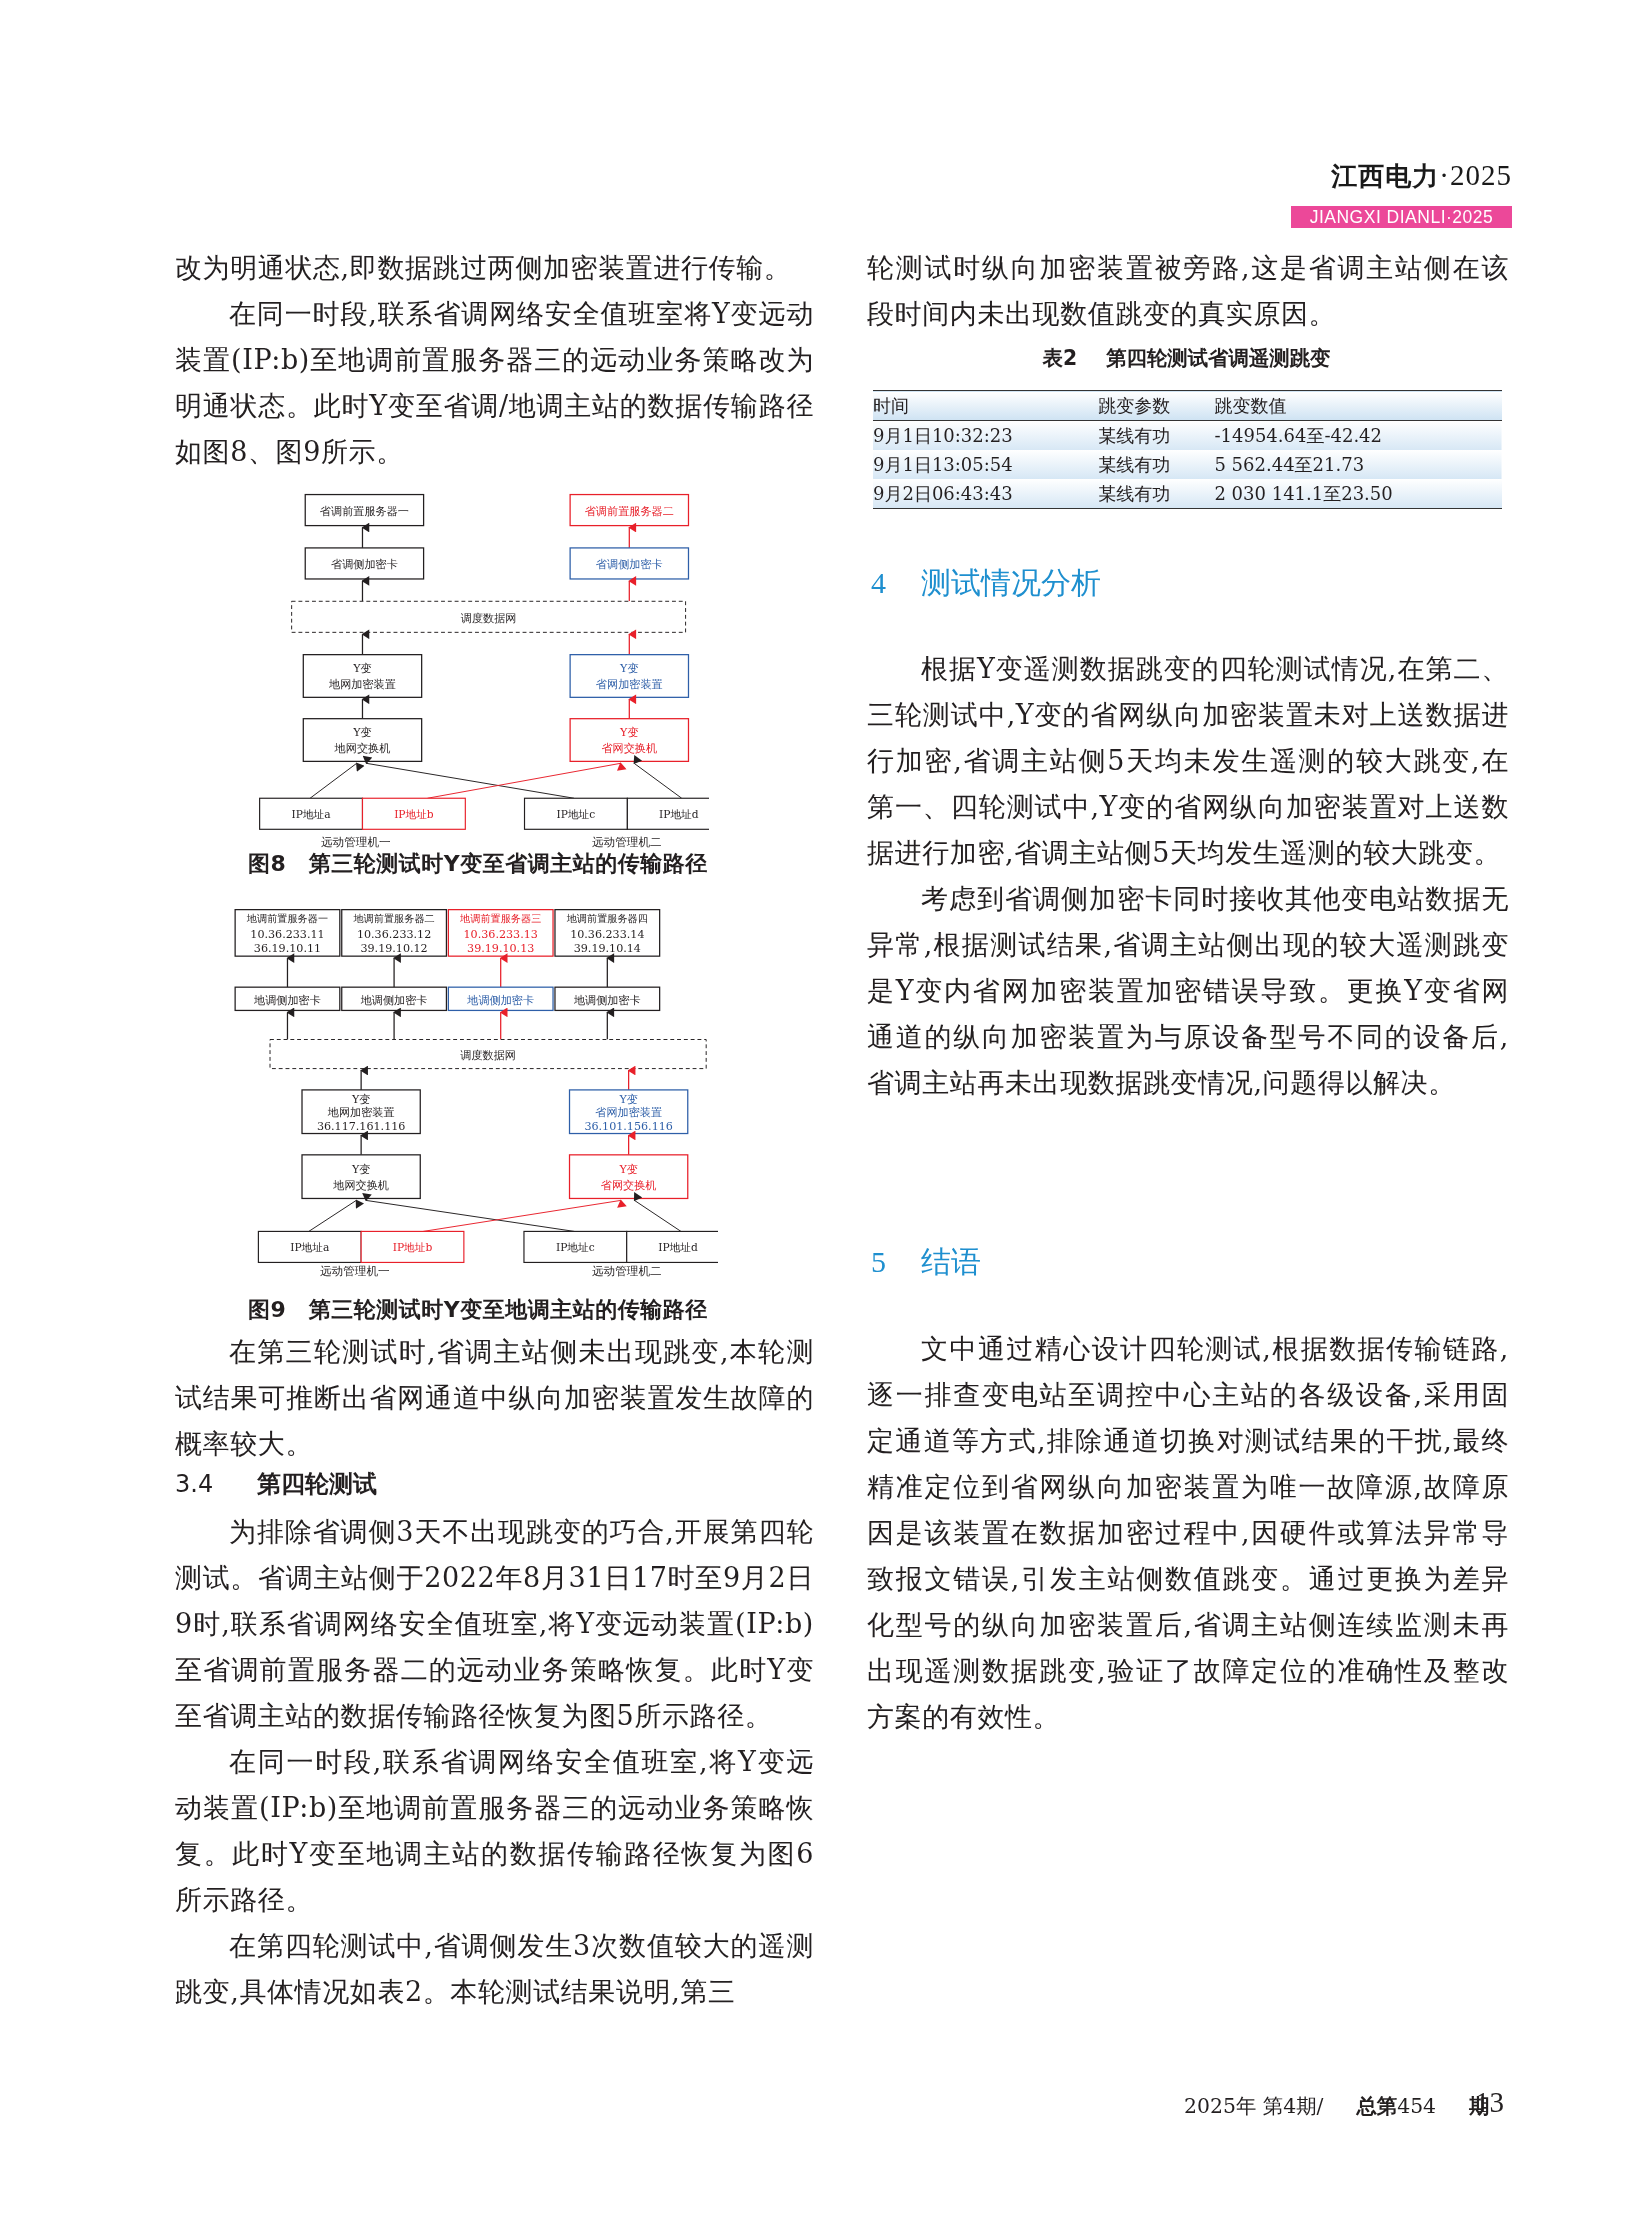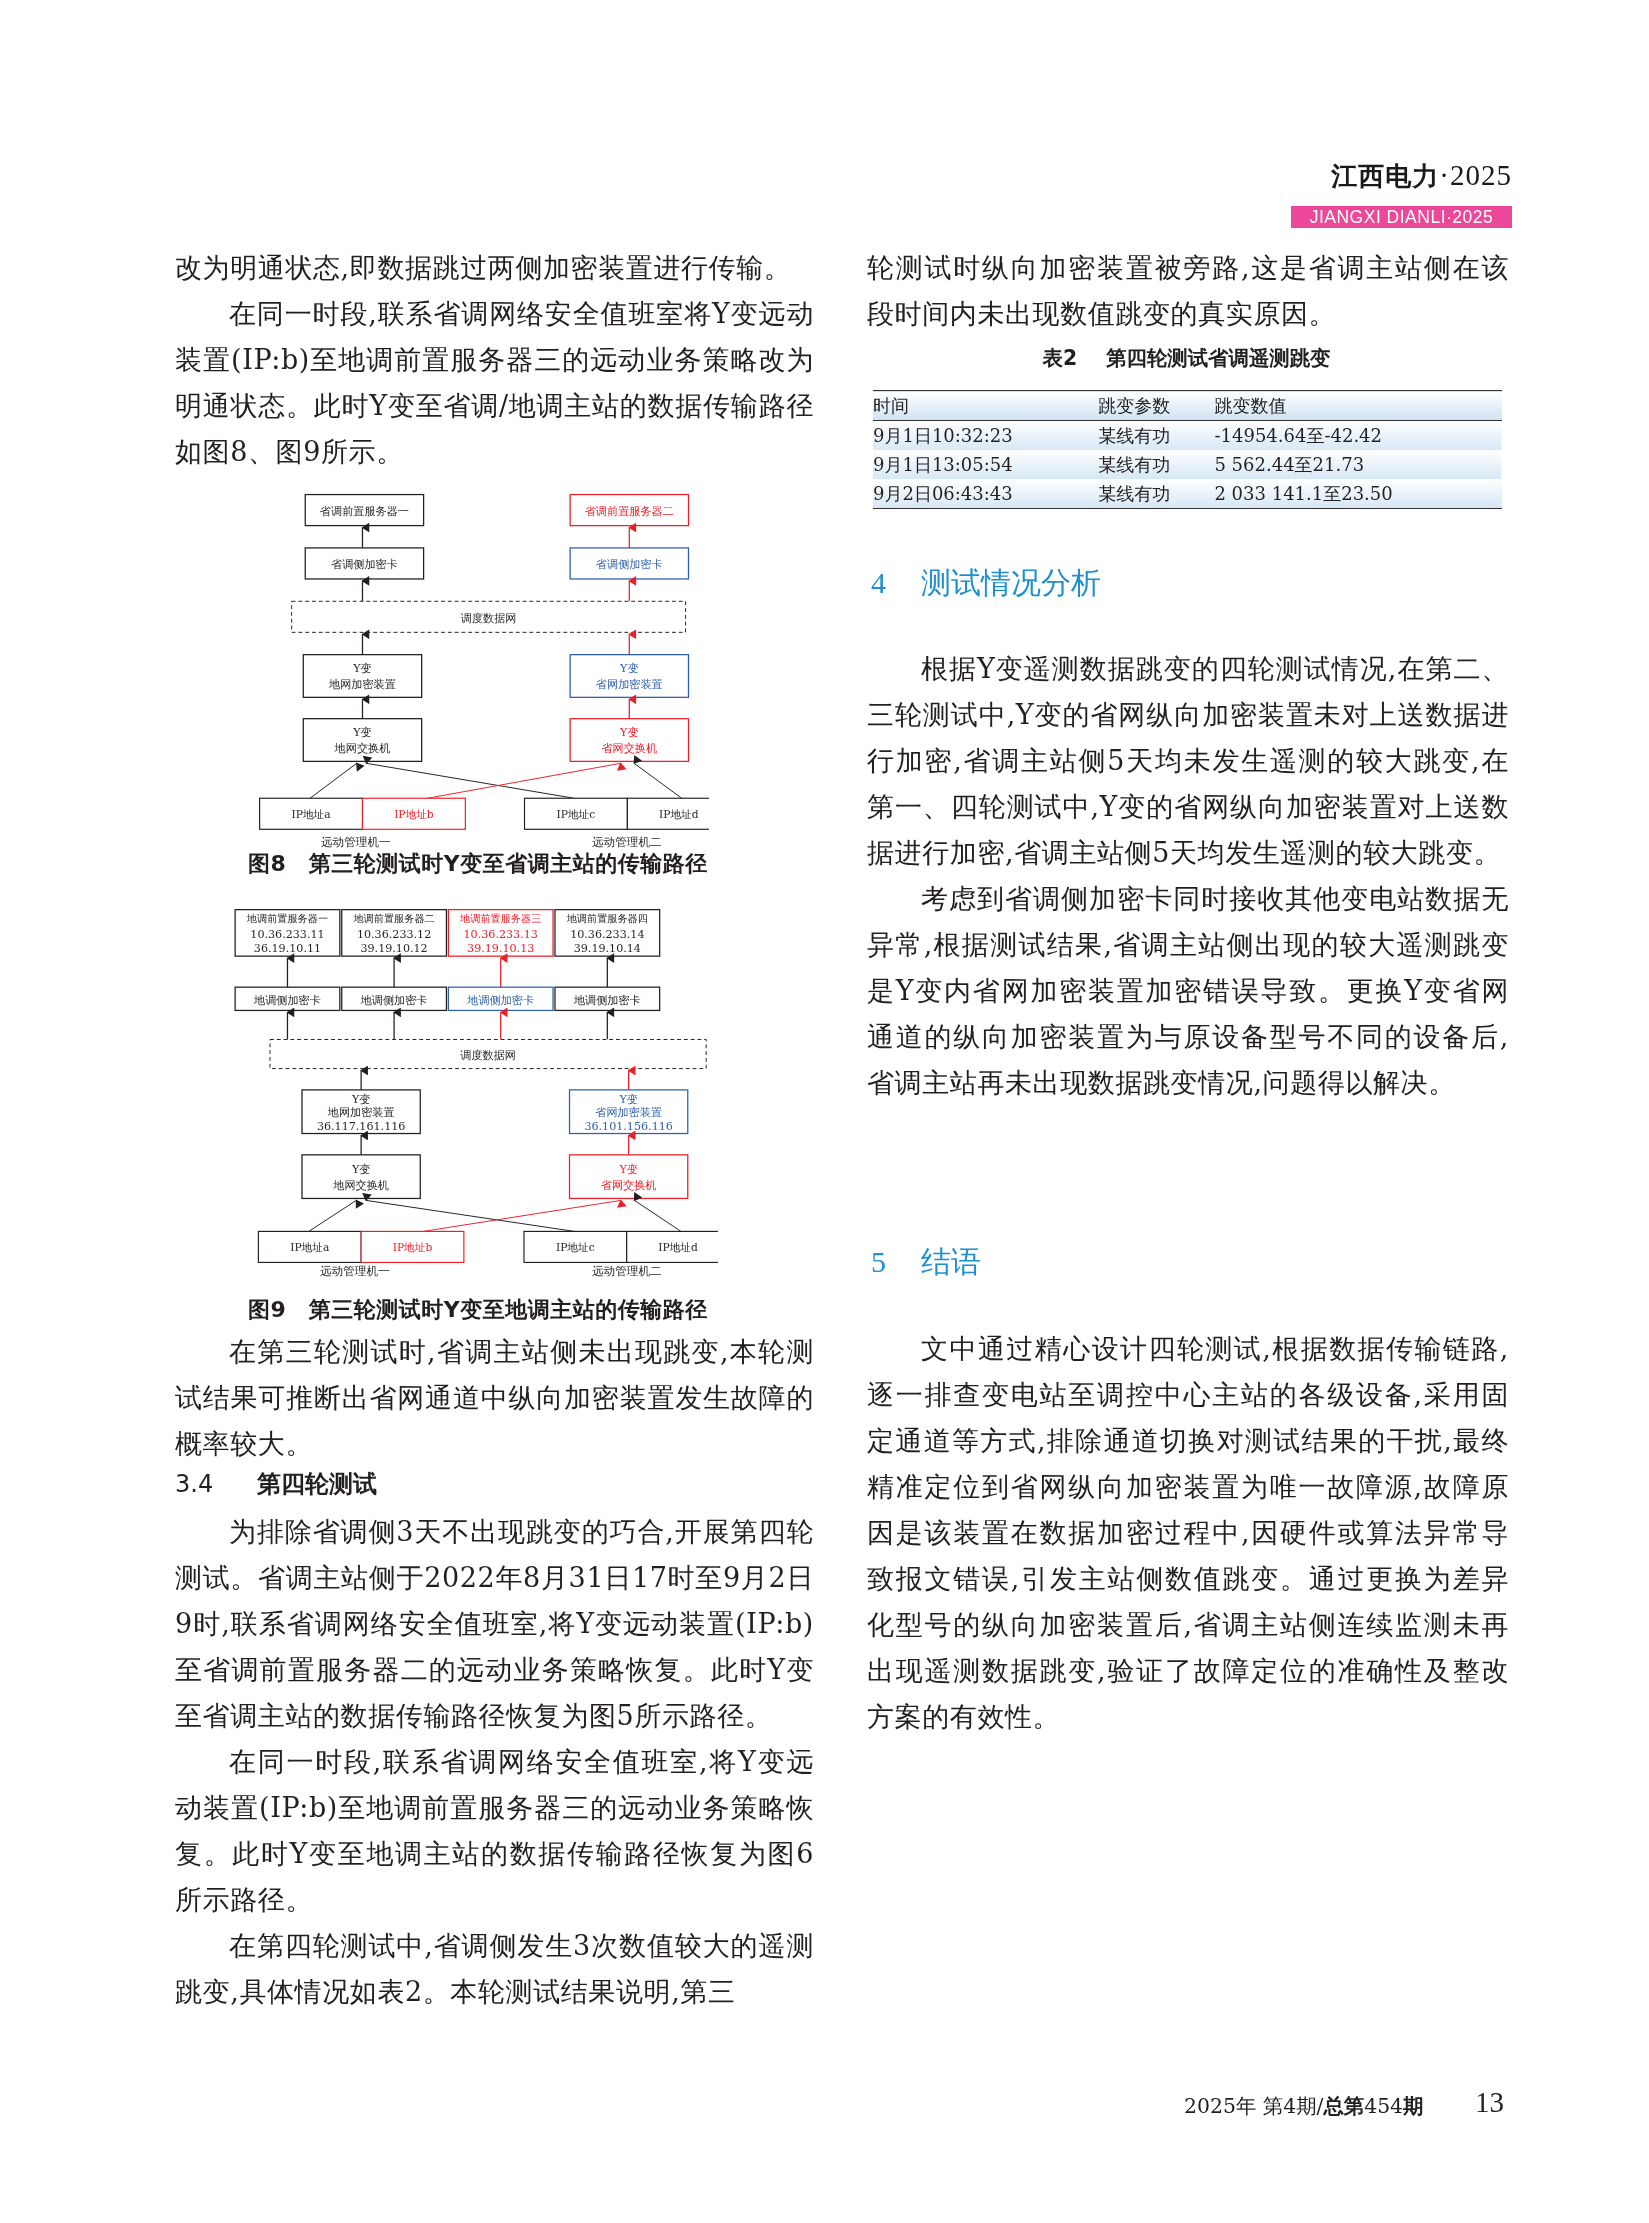--- a/index.html
+++ b/index.html
@@ -23,21 +23,21 @@
   .sec .num { display:inline-block; width:50px; font-family:"Liberation Serif",serif; }
   .tbl-title { position:absolute; left:864px; top:344px; width:645px; text-align:center;
                font-family:"DejaVu Sans","Liberation Sans",sans-serif; font-weight:bold; font-size:20.4px; }
   .tbl-title .lbl { margin-right:29px; }
   table.t2 { position:absolute; left:873px; top:390px; width:629px; border-collapse:collapse; font-size:18px; }
   table.t2 th, table.t2 td { text-align:left; height:29px; padding:0; font-weight:normal; }
   table.t2 thead tr { background:linear-gradient(#ffffff,#cfe3f3); border-top:1.9px solid #333; border-bottom:1.9px solid #333; }
   table.t2 tbody tr { background:linear-gradient(#ffffff,#d6e7f5); }
   table.t2 tbody tr:last-child { border-bottom:1.9px solid #333; }
   .footer { position:absolute; top:2092px; left:1184px; font-size:20.4px; color:#231f20; }
-  .footer b { font-family:"DejaVu Sans","Liberation Sans",sans-serif; }
+  .footer b { font-family:"DejaVu Sans","Liberation Sans",sans-serif;margin-left:33px; }
   .pageno { position:absolute; top:2086px; left:1475px; font-size:29px; font-family:"Liberation Serif",serif; }
 </style>
 </head>
 <body>
 
 <div class="hdr-title">
   <span>江西电力</span><span class="yr">·2025</span>
 </div>
 <div class="hdr-bar">JIANGXI DIANLI·2025</div>
 
@@ -299,21 +299,21 @@
       <td>-14954.64至-42.42</td>
     </tr>
     <tr>
       <td>9月1日13:05:54</td>
       <td>某线有功</td>
       <td>5 562.44至21.73</td>
     </tr>
     <tr>
       <td>9月2日06:43:43</td>
       <td>某线有功</td>
-      <td>2 033 141.1至23.50</td>
+      <td>2 030 141.1至23.50</td>
     </tr>
   </tbody>
 </table>
 
 <div class="sec" style="left:871px; top:563px;">
   <span class="num">4</span><span>测试情况分析</span>
 </div>
 <div class="col" style="left:867px; top:646px; width:642px;">
   <p class="para indent">根据Y变遥测数据跳变的四轮测试情况,在第二、三轮测试中,Y变的省网纵向加密装置未对上送数据进行加密,省调主站侧5天均未发生遥测的较大跳变,在第一、四轮测试中,Y变的省网纵向加密装置对上送数据进行加密,省调主站侧5天均发生遥测的较大跳变。</p>
   <p class="para indent">考虑到省调侧加密卡同时接收其他变电站数据无异常,根据测试结果,省调主站侧出现的较大遥测跳变是Y变内省网加密装置加密错误导致。更换Y变省网通道的纵向加密装置为与原设备型号不同的设备后,省调主站再未出现数据跳变情况,问题得以解决。</p>

